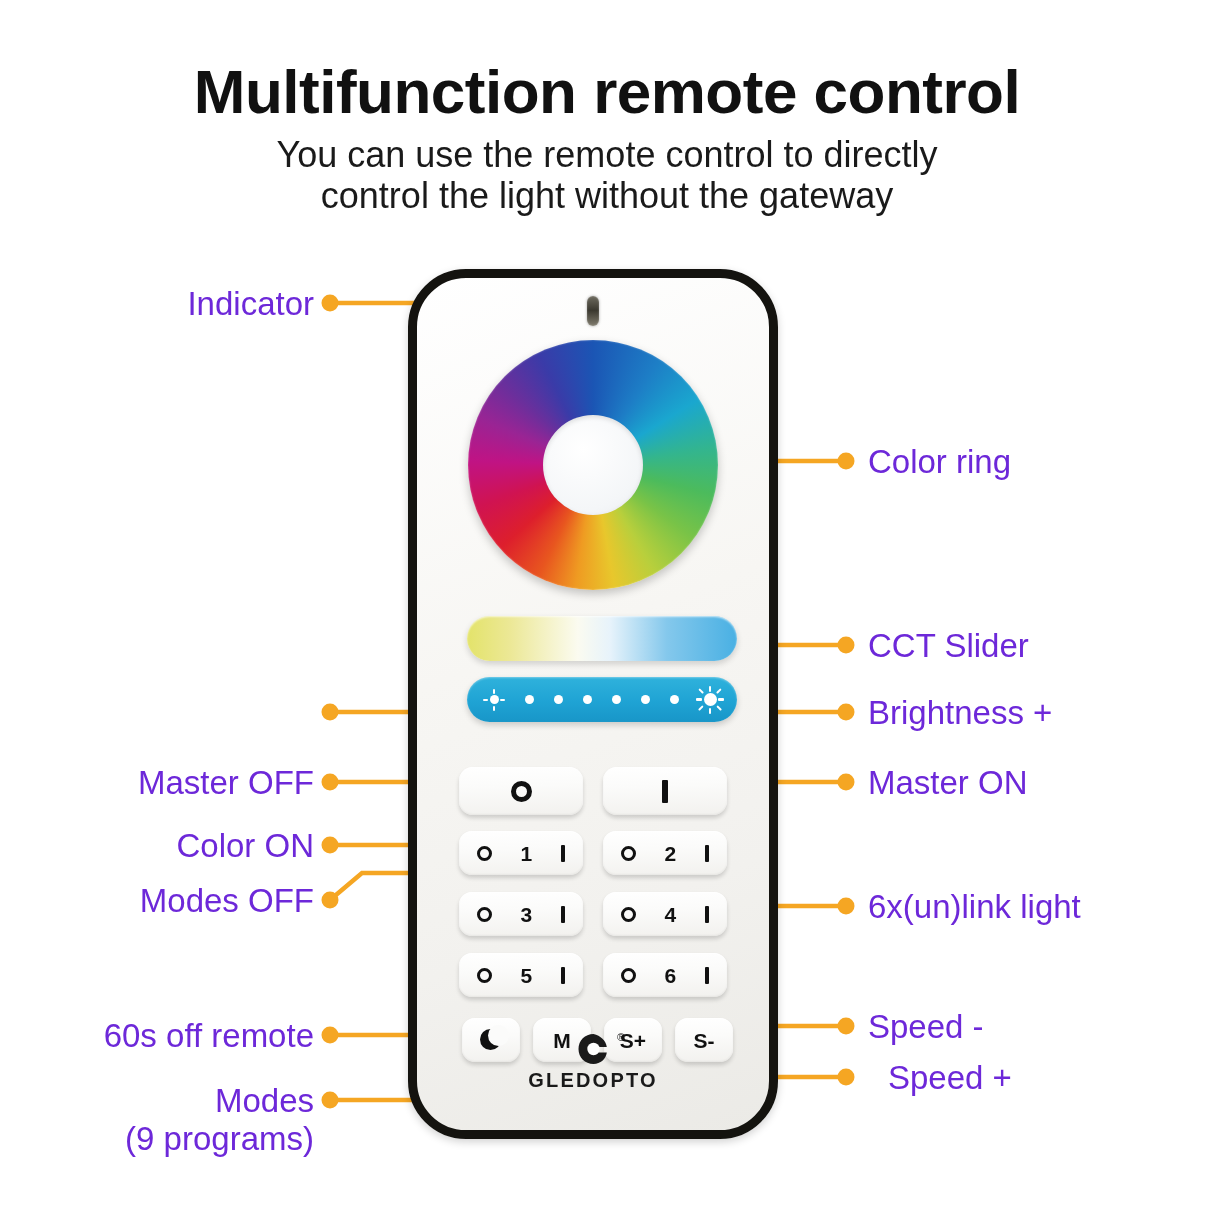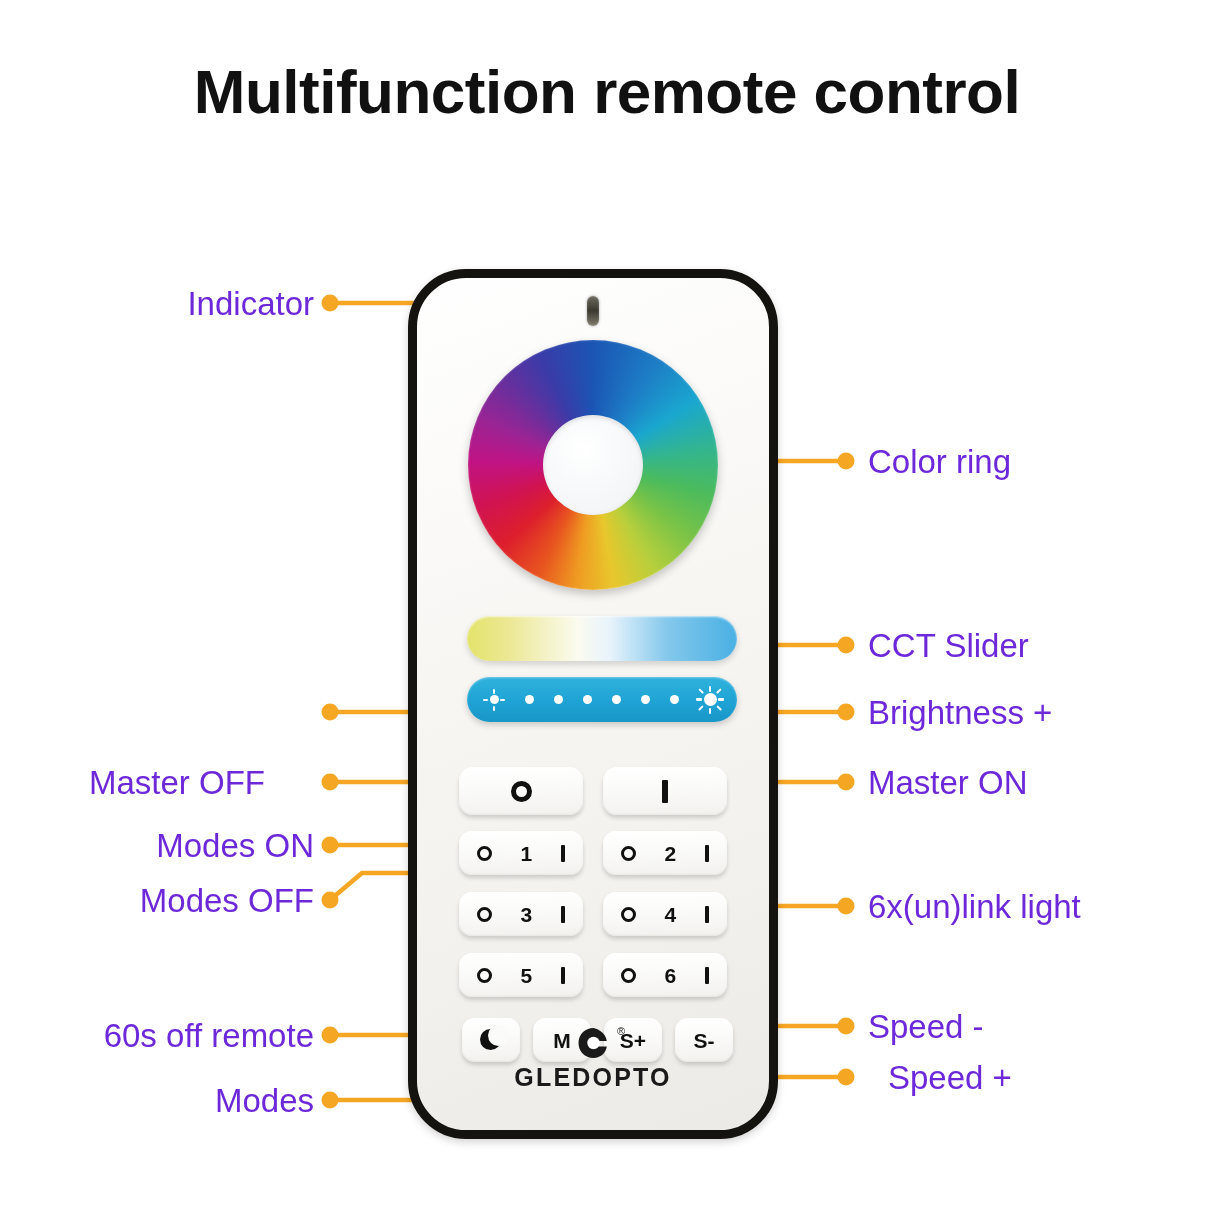--- a/index.html
+++ b/index.html
@@ -150,21 +150,21 @@
   .btn-label{font-size:21px;font-weight:bold;color:#111;line-height:1;}
 
   
   .brand{
     position:absolute;left:0;right:0;bottom:38px;text-align:center;
   }
   .brand-logo{
     display:block;margin:0 auto 3px auto;width:40px;height:34px;position:relative;
   }
   .brand-name{
-    font-size:25px;font-weight:bold;letter-spacing:2.2px;color:#1a1a1a;margin-top:44px;
+    font-size:20px;font-weight:bold;letter-spacing:2.2px;color:#1a1a1a;margin-top:44px;
   }
   .brand-reg{
     position:absolute;left:44px;top:-1px;font-size:11px;color:#1a1a1a;
   }
 
   
   .callout{
     position:absolute;
     font-size:33px;color:#6d28d9;
     white-space:nowrap;line-height:38px;
@@ -174,20 +174,24 @@
 
   svg.leaders{position:absolute;left:0;top:0;width:1214px;height:1214px;
               pointer-events:none;}
 </style>
 </head>
 <body>
 
 <div id="stage">
 
   <div class="title">Multifunction remote control</div>
+  <div class="subtitle">
+    <div>You can use the remote control to directly</div>
+    <div>control the light without the gateway</div>
+  </div>
 
   <svg class="leaders" viewBox="0 0 1214 1214" xmlns="http://www.w3.org/2000/svg">
     <g stroke="#F5A623" stroke-width="4.5" fill="none" stroke-linecap="butt" stroke-linejoin="miter">
 
       <path d="M330 299 L596 299"></path>
 
       <path d="M846 457 L688 457"></path>
 
       <path d="M846 641 L700 641"></path>
 
@@ -234,34 +238,35 @@
 
   <div class="callout left" style="left:40px;top:281px;width:274px;">Indicator</div>
 
   <div class="callout right" style="left:868px;top:439px;">Color ring</div>
 
   <div class="callout right" style="left:868px;top:623px;">CCT Slider</div>
 
   <div class="callout right" style="left:868px;top:690px;">Brightness +</div>
 
 
-  <div class="callout left" style="left:40px;top:760px;width:274px;text-align:center;">Master OFF</div>
+  <div class="callout left" style="left:40px;top:760px;width:274px;">Master OFF</div>
 
   <div class="callout right" style="left:868px;top:760px;">Master ON</div>
 
-  <div class="callout left" style="left:40px;top:823px;width:274px;">Modes ON</div>
+  <div class="callout left" style="left:40px;top:823px;width:274px;">Color ON</div>
 
   <div class="callout left" style="left:40px;top:878px;width:274px;">Modes OFF</div>
 
   <div class="callout right" style="left:868px;top:884px;">6x(un)link light</div>
 
   <div class="callout left" style="left:40px;top:1013px;width:274px;">60s off remote</div>
 
   <div class="callout left" style="left:20px;top:1078px;width:294px;">
     <div>Modes</div>
+    <div>(9 programs)</div>
   </div>
 
   <div class="callout right" style="left:868px;top:1004px;">Speed -</div>
 
   <div class="callout right" style="left:868px;top:1055px;margin-left:20px;">Speed +</div>
 
   <div class="remote">
     <div class="remote-inner">
 
       <div class="indicator-led"></div>

